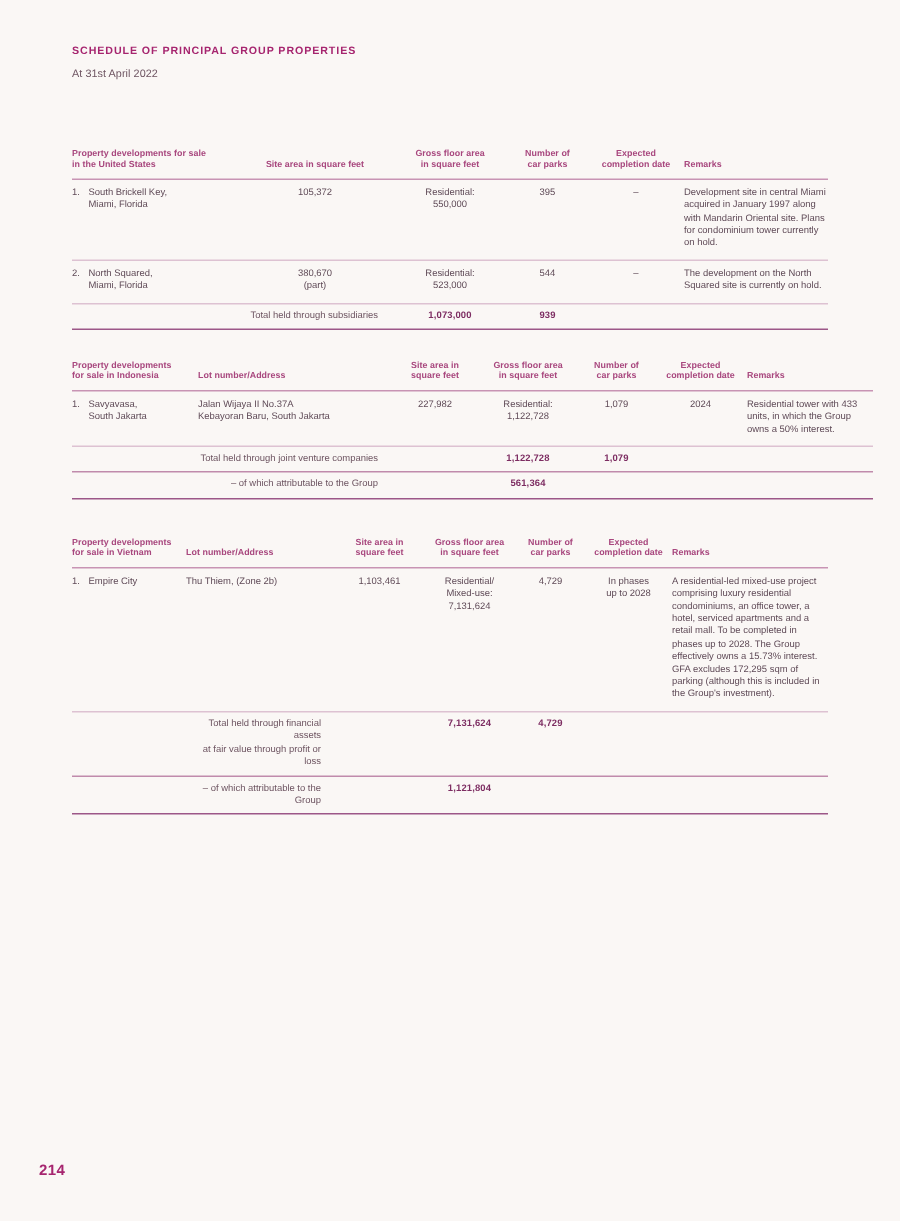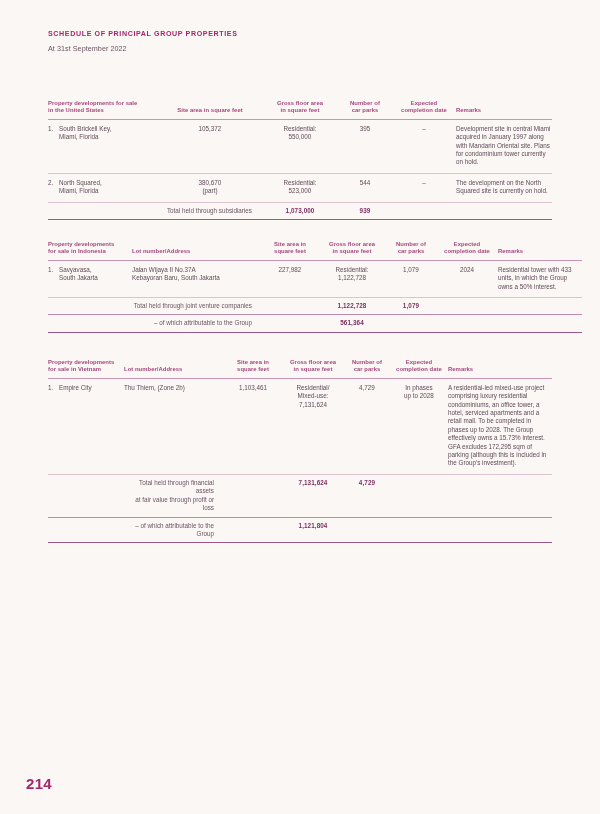--- a/index.html
+++ b/index.html
@@ -105,34 +105,34 @@
     line-height: 8.4px;
     padding-left: 2px;
   }
   .dash { letter-spacing: 0; }
 
   
   .page-no {
     position: absolute;
     left: 26px;
     top: 775px;
-    font-size: 15px;
+    font-size: 10px;
     font-weight: bold;
     color: #a6256f;
     letter-spacing: 0.3px;
   }
 </style>
 </head>
 <body>
 
 <div class="page">
 
   <div class="doc-header">
     <div class="doc-title">SCHEDULE OF PRINCIPAL GROUP PROPERTIES</div>
-    <div class="doc-subtitle">At 31st September 2022</div>
+    <div class="doc-subtitle">At 31st April 2022</div>
   </div>
 
   <table class="ptable" style="top:100px;">
     <colgroup>
       <col style="width:110px">
         <col style="width:104px">
         <col style="width:76px">
       <col style="width:54px">
         <col style="width:64px">
         <col style="width:96px">

